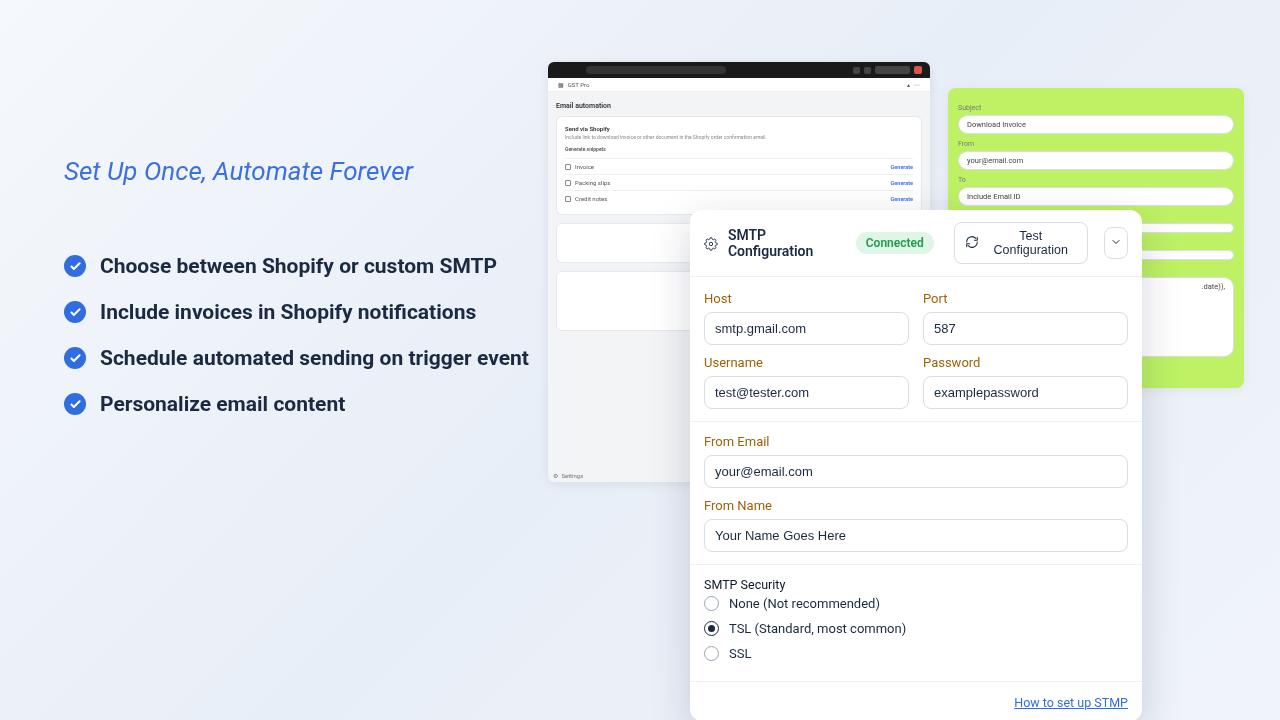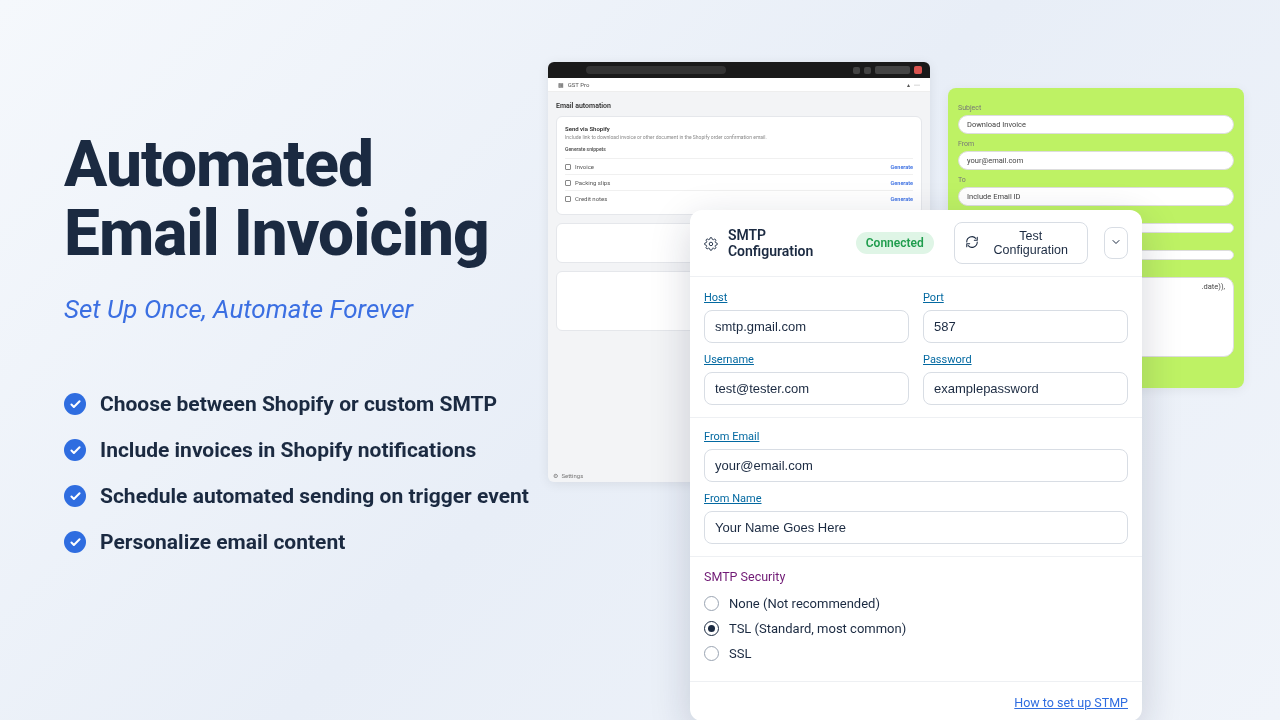--- a/index.html
+++ b/index.html
@@ -47,42 +47,38 @@
   .smtp { position:absolute; left:690px; top:210px; width:452px; background:#fff; border-radius:12px; box-shadow:0 12px 40px rgba(20,30,60,.18); overflow:hidden; }
   .smtp-hdr { display:flex; align-items:center; padding:12px 14px; gap:10px; border-bottom:1px solid #eef0f3;}
   .gear { width:15px; height:15px; }
   .smtp-title { font-size:14px; font-weight:600; color:#1b2a41;}
   .connected { background:#dff5e6; color:#1f9d4d; font-size:12px; font-weight:600; padding:4px 10px; border-radius:14px;}
   .smtp-hdr .spacer{flex:1}
   .test-btn { display:flex; align-items:center; gap:6px; border:1px solid #d8dde4; border-radius:8px; padding:6px 10px; font-size:12.5px; color:#1b2a41; font-weight:500; background:#fff; cursor:pointer;}
   .chev { width:26px; height:32px; display:flex; align-items:center; justify-content:center; border:1px solid #d8dde4; border-radius:8px; margin-left:6px; cursor:pointer; background:#fff;}
   .smtp-body { padding:14px 14px 10px; }
   .grid2 { display:grid; grid-template-columns:1fr 1fr; gap:14px; margin-bottom:10px;}
-  .field label { display:block; font-size:11px; color:#0369a1; margin-bottom:6px;text-decoration:underline; }
+  .field label { display:block; font-size:13px; color:#a16207; margin-bottom:6px; }
   .field input { width:100%; border:1px solid #d8dde4; border-radius:8px; padding:8px 10px; font-size:13px; color:#1b2a41; background:#fff; }
   .full { margin-bottom:10px; }
   .divider { border-top:1px solid #eef0f3; margin:12px -14px; }
-  .sec-title { font-size:12.5px; color:#701a75; margin-bottom:12px;}
+  .sec-title { font-size:12.5px; color:#0f172a; margin-bottom:4px;}
   .radio-row { display:flex; align-items:center; gap:10px; margin-bottom:10px; font-size:13px; color:#1b2a41;}
   .radio { width:15px; height:15px; border:1.5px solid #9aa4b2; border-radius:50%; display:flex; align-items:center; justify-content:center; flex-shrink:0; cursor:pointer;}
   .radio.sel { border-color:#1b2a41; }
   .radio.sel::after { content:""; width:7px; height:7px; background:#1b2a41; border-radius:50%; }
   .smtp-foot { border-top:1px solid #eef0f3; padding:10px 14px; text-align:right; }
   .howto { font-size:12.5px; color:#2f6de0; text-decoration:underline; cursor:pointer;}
 
   .tiny-settings { position:absolute; left:553px; top:472px; font-size:6px; color:#777; display:flex; gap:3px; align-items:center;}
 </style>
 </head>
 <body>
 
 <div class="left-col">
-  <div class="title">
-    <span>Automated</span><br>
-    <span>Email Invoicing</span>
-  </div>
   <div class="subtitle">Set Up Once, Automate Forever</div>
   <div class="bullets">
     <div class="bullet">
       <span class="check">
           <svg viewBox="0 0 16 16">
             <path d="M3 8l3 3 7-7" stroke="#fff" stroke-width="2.5" fill="none" stroke-linecap="round" stroke-linejoin="round"></path>
           </svg>
         </span>
       <span class="bullet-text">Choose between Shopify or custom SMTP</span>
     </div>

